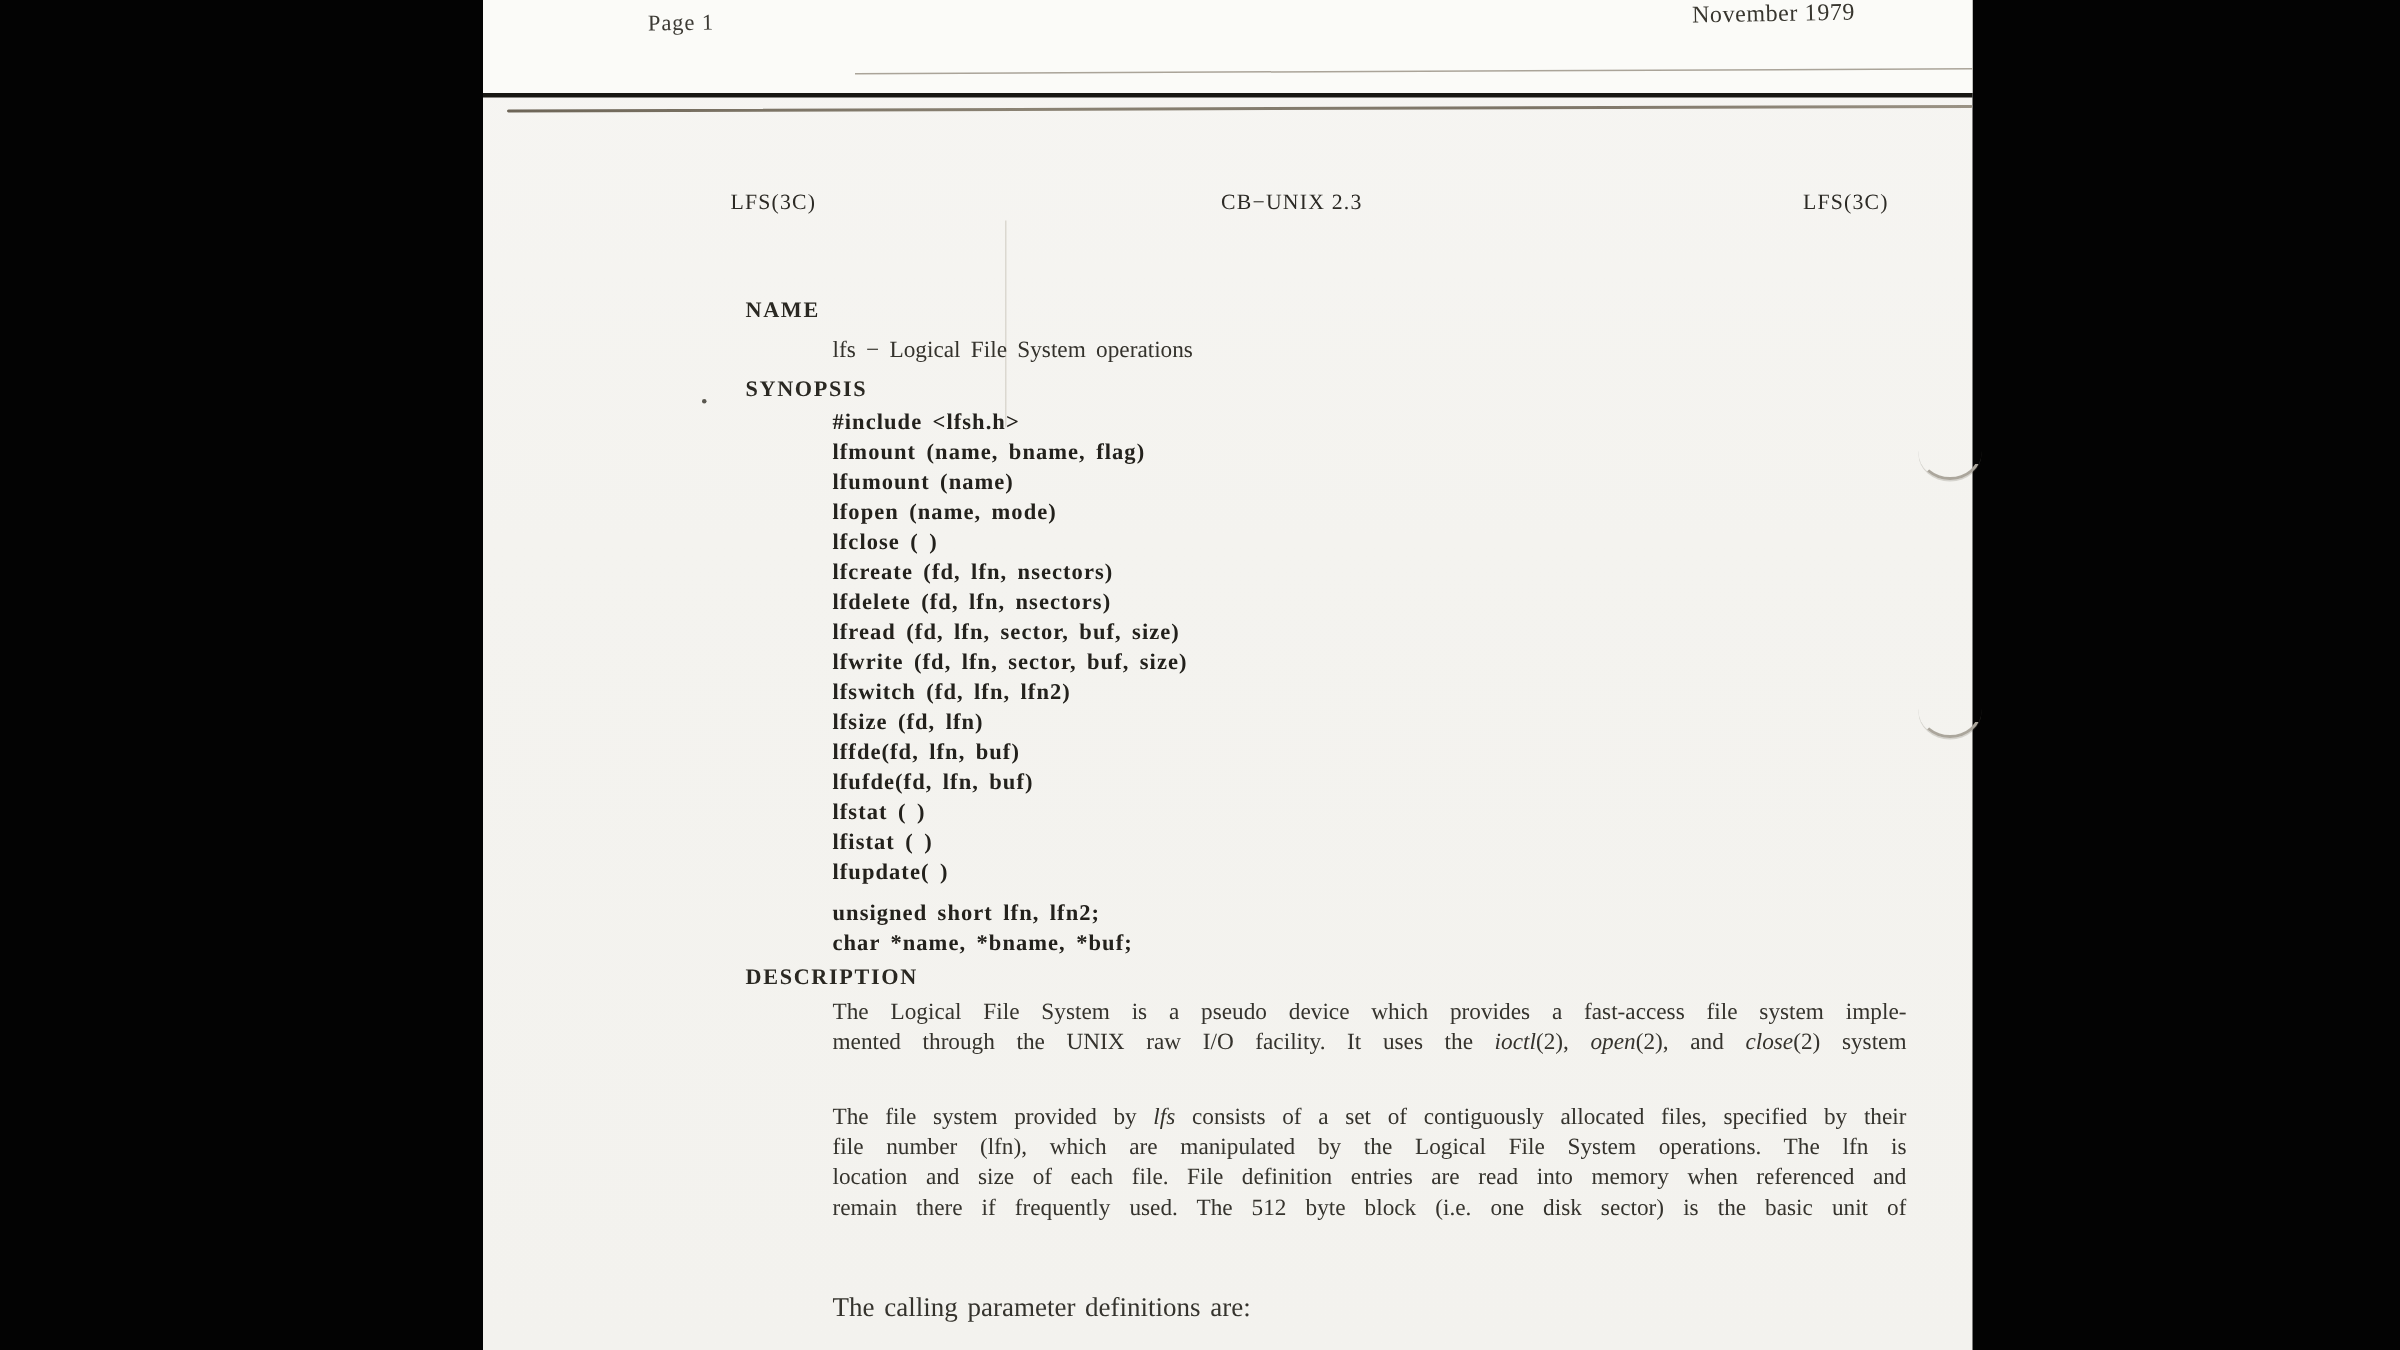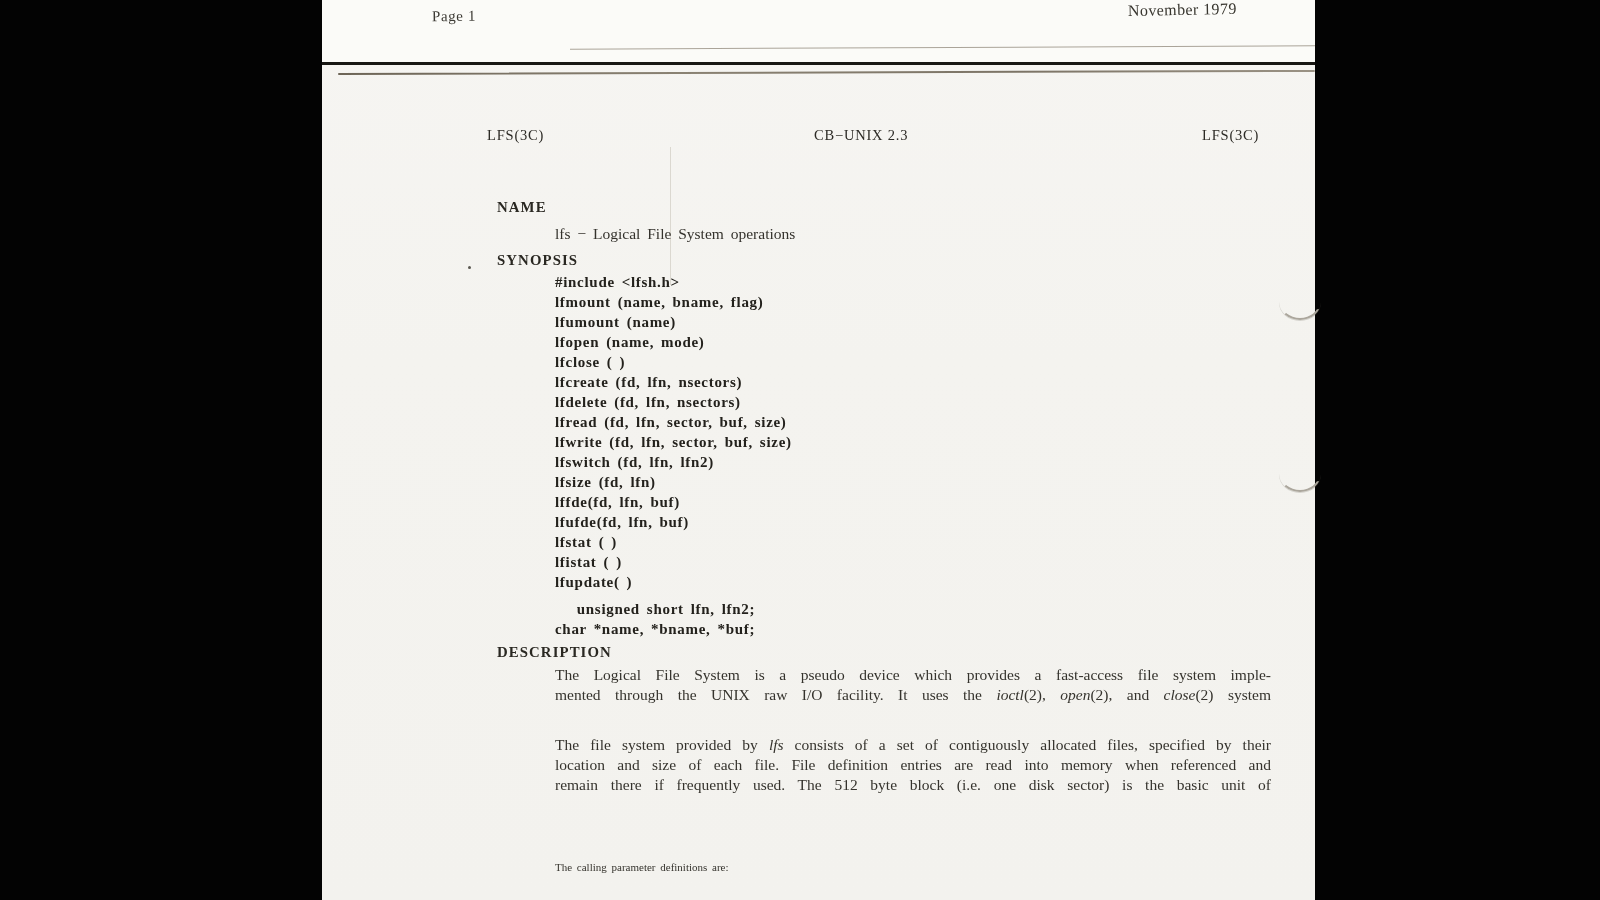--- a/index.html
+++ b/index.html
@@ -86,40 +86,40 @@
     position: absolute; left: 233px; top: 225px;
     font-size: 15.5px; word-spacing: 3px; color: #34322c;
   }
   .syn-block { position: absolute; left: 233px; top: 272px; }
   .syn-line {
     height: 20px; line-height: 20px;
     font-size: 15px; font-weight: bold;
     letter-spacing: 0.7px; word-spacing: 2.5px;
     color: #23211c; white-space: pre;
   }
-  .decl-block { position: absolute; left: 233px; top: 599px; text-align: right; }
+  .decl-block { position: absolute; left: 233px; top: 599px; }
   .decl-line {
     height: 20px; line-height: 20px;
     font-size: 15px; font-weight: bold;
     letter-spacing: 0.7px; word-spacing: 2.5px;
     color: #23211c; white-space: pre;
   }
   .para {
     position: absolute; left: 233px;
     width: 716px;
     font-size: 15.5px; color: #35332d;
   }
   .para-1 { top: 665px; }
   .para-2 { top: 735px; }
   .p-line { height: 20.2px; line-height: 20.2px; white-space: nowrap; }
   .p-line.jl { text-align: justify; text-align-last: justify; white-space: normal; height: 20.2px; overflow: hidden; }
   .it { font-style: italic; }
   .closing-line {
     position: absolute; left: 233px; top: 861px;
-    font-size: 11px; color: #35332d; word-spacing: 2px;
+    font-size: 18px; color: #35332d; word-spacing: 2px;
   }
 </style>
 </head>
 <body>
 
 <div class="stage">
   <div class="page">
 
     <div class="top-strip">
       <span class="page-number">Page 1</span>
@@ -170,20 +170,21 @@
 
     <div class="sec-heading" style="top:644px">DESCRIPTION</div>
 
     <div class="para para-1">
       <div class="p-line jl"><span>The Logical File System is a pseudo device which provides a fast-access file system imple-</span></div>
       <div class="p-line jl"><span>mented through the UNIX raw I/O facility.  It uses the </span><span class="it">ioctl</span><span>(2), </span><span class="it">open</span><span>(2), and </span><span class="it">close</span><span>(2) system</span></div>
     </div>
 
     <div class="para para-2">
       <div class="p-line jl"><span>The file system provided by </span><span class="it">lfs</span><span> consists of a set of contiguously allocated files, specified by their</span></div>
+      <div class="p-line jl"><span>file number (lfn), which are manipulated by the Logical File System operations.  The lfn is</span></div>
       <div class="p-line jl"><span>location and size of each file.  File definition entries are read into memory when referenced and</span></div>
       <div class="p-line jl"><span>remain there if frequently used.  The 512 byte block (i.e. one disk sector) is the basic unit of</span></div>
     </div>
 
     <div class="closing-line">The calling parameter definitions are:</div>
 
   </div>
 </div>
 
 </body></html>

